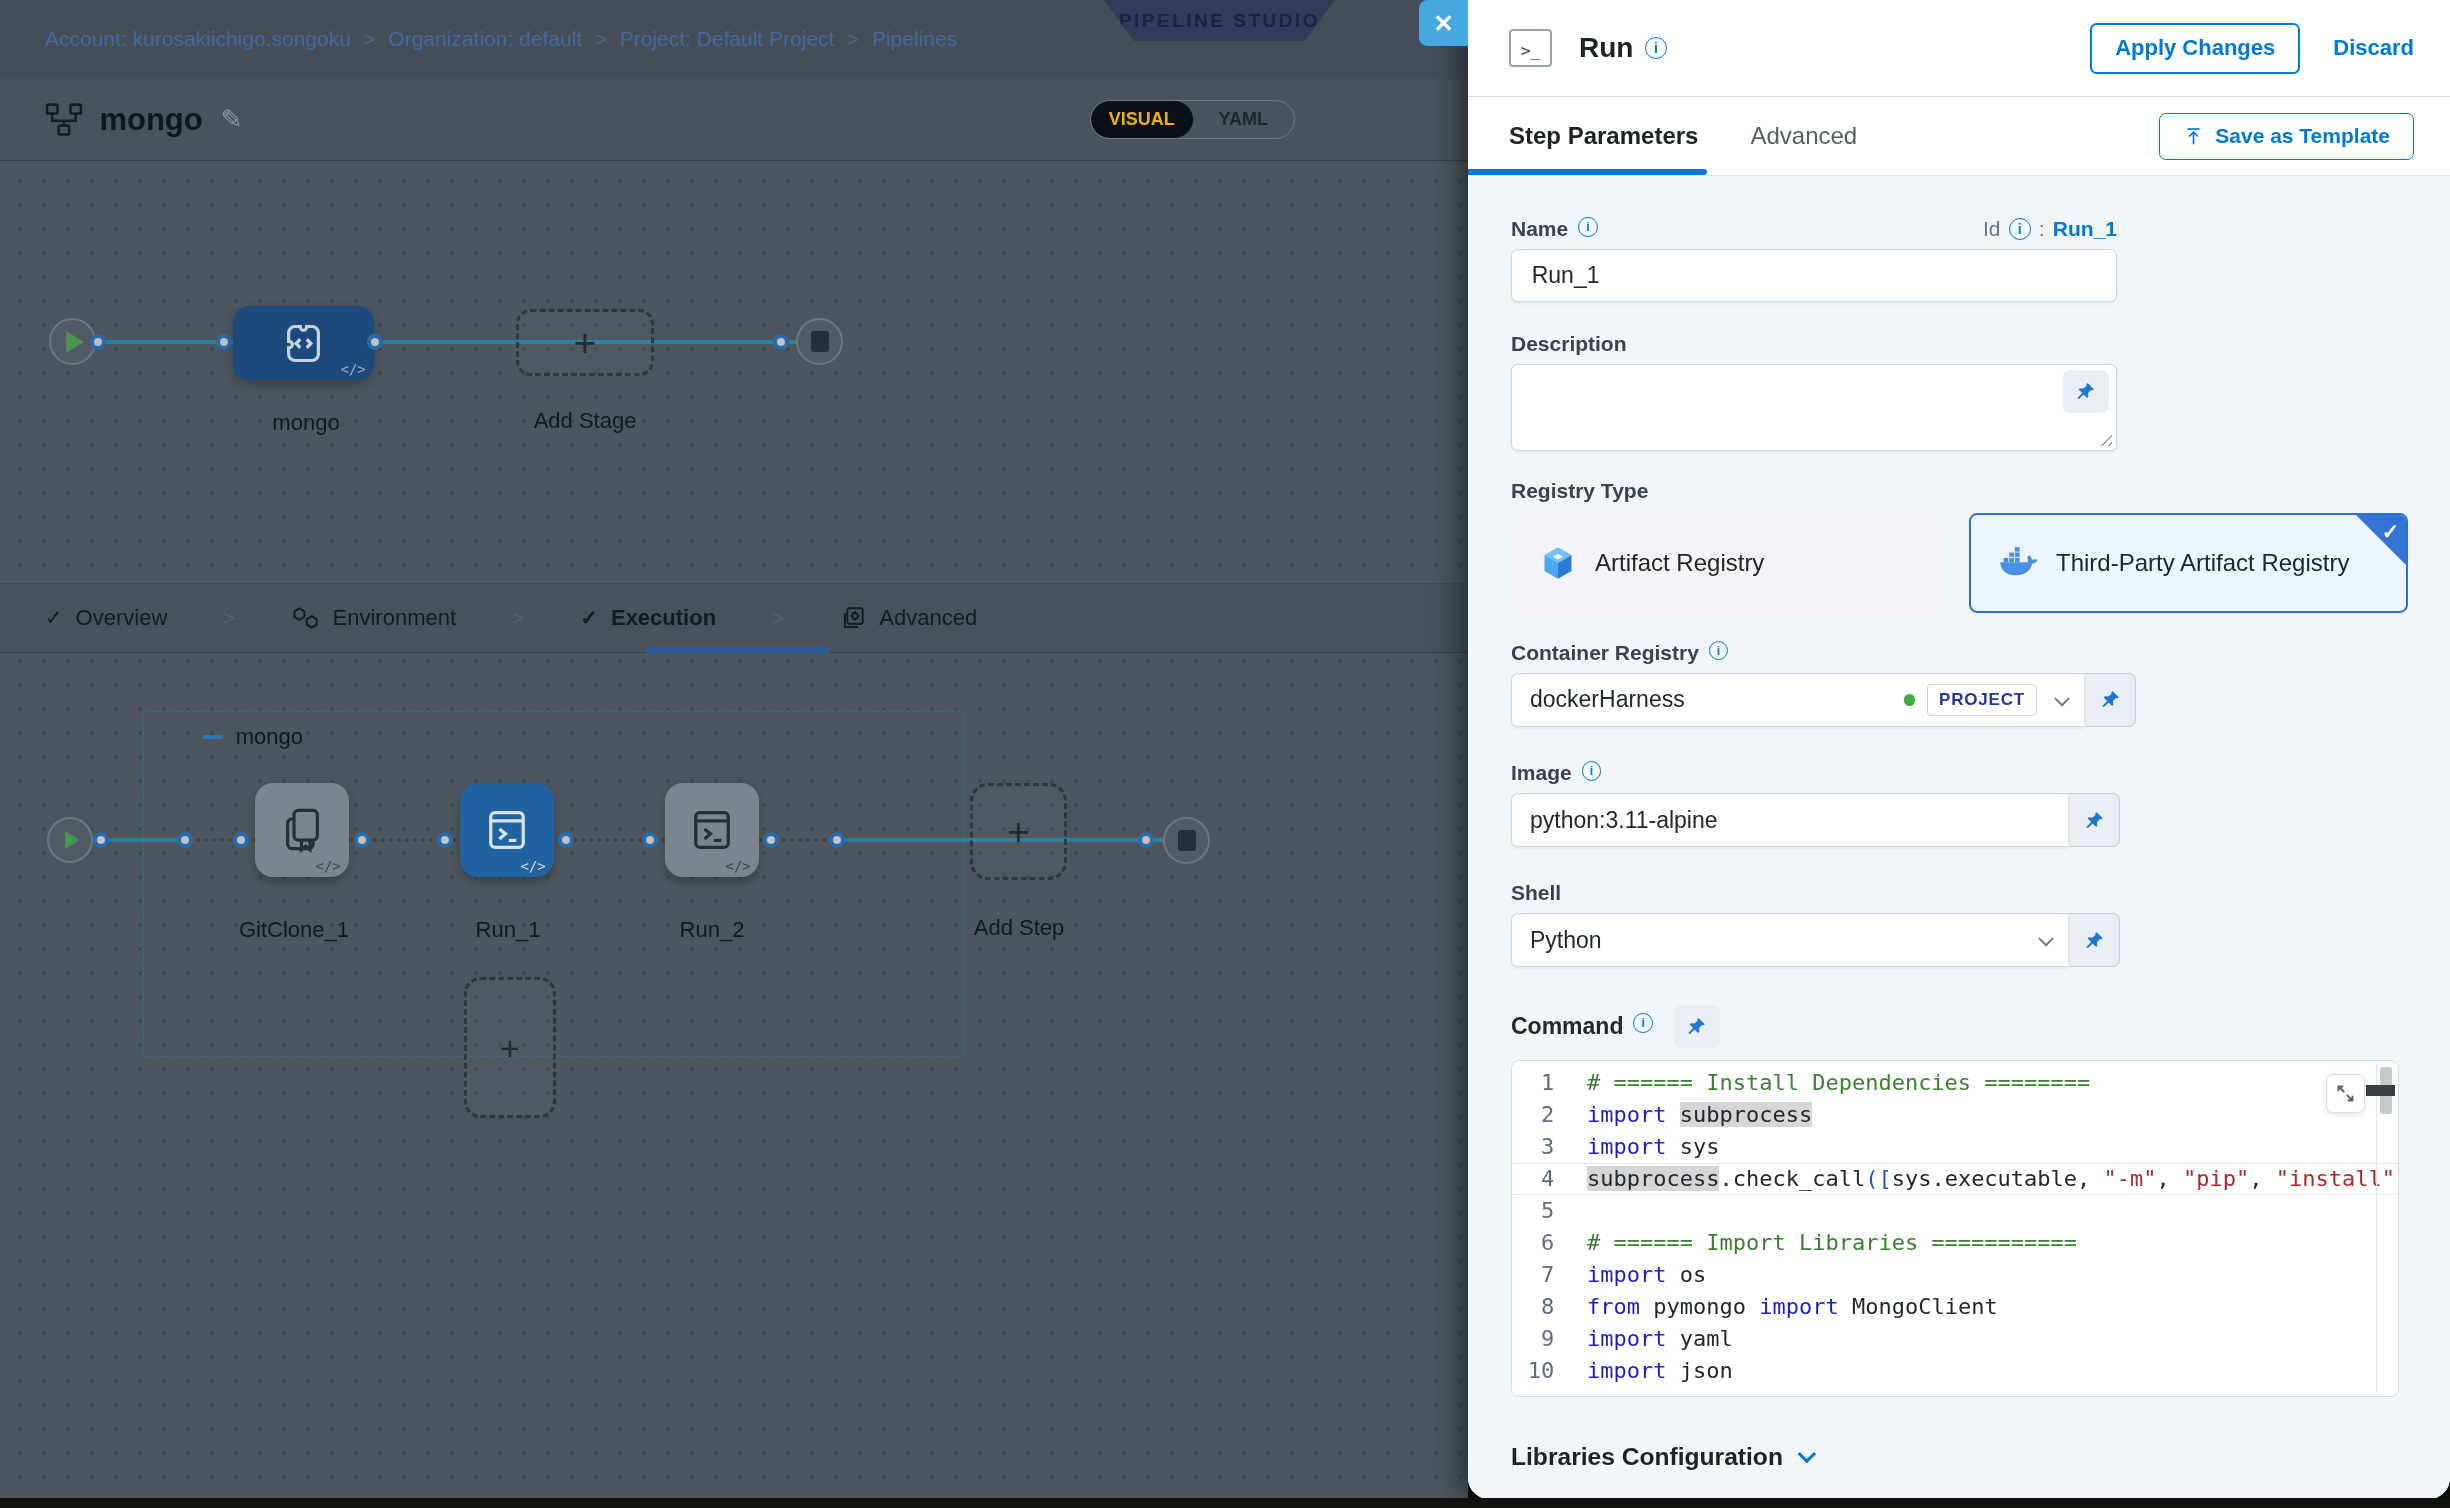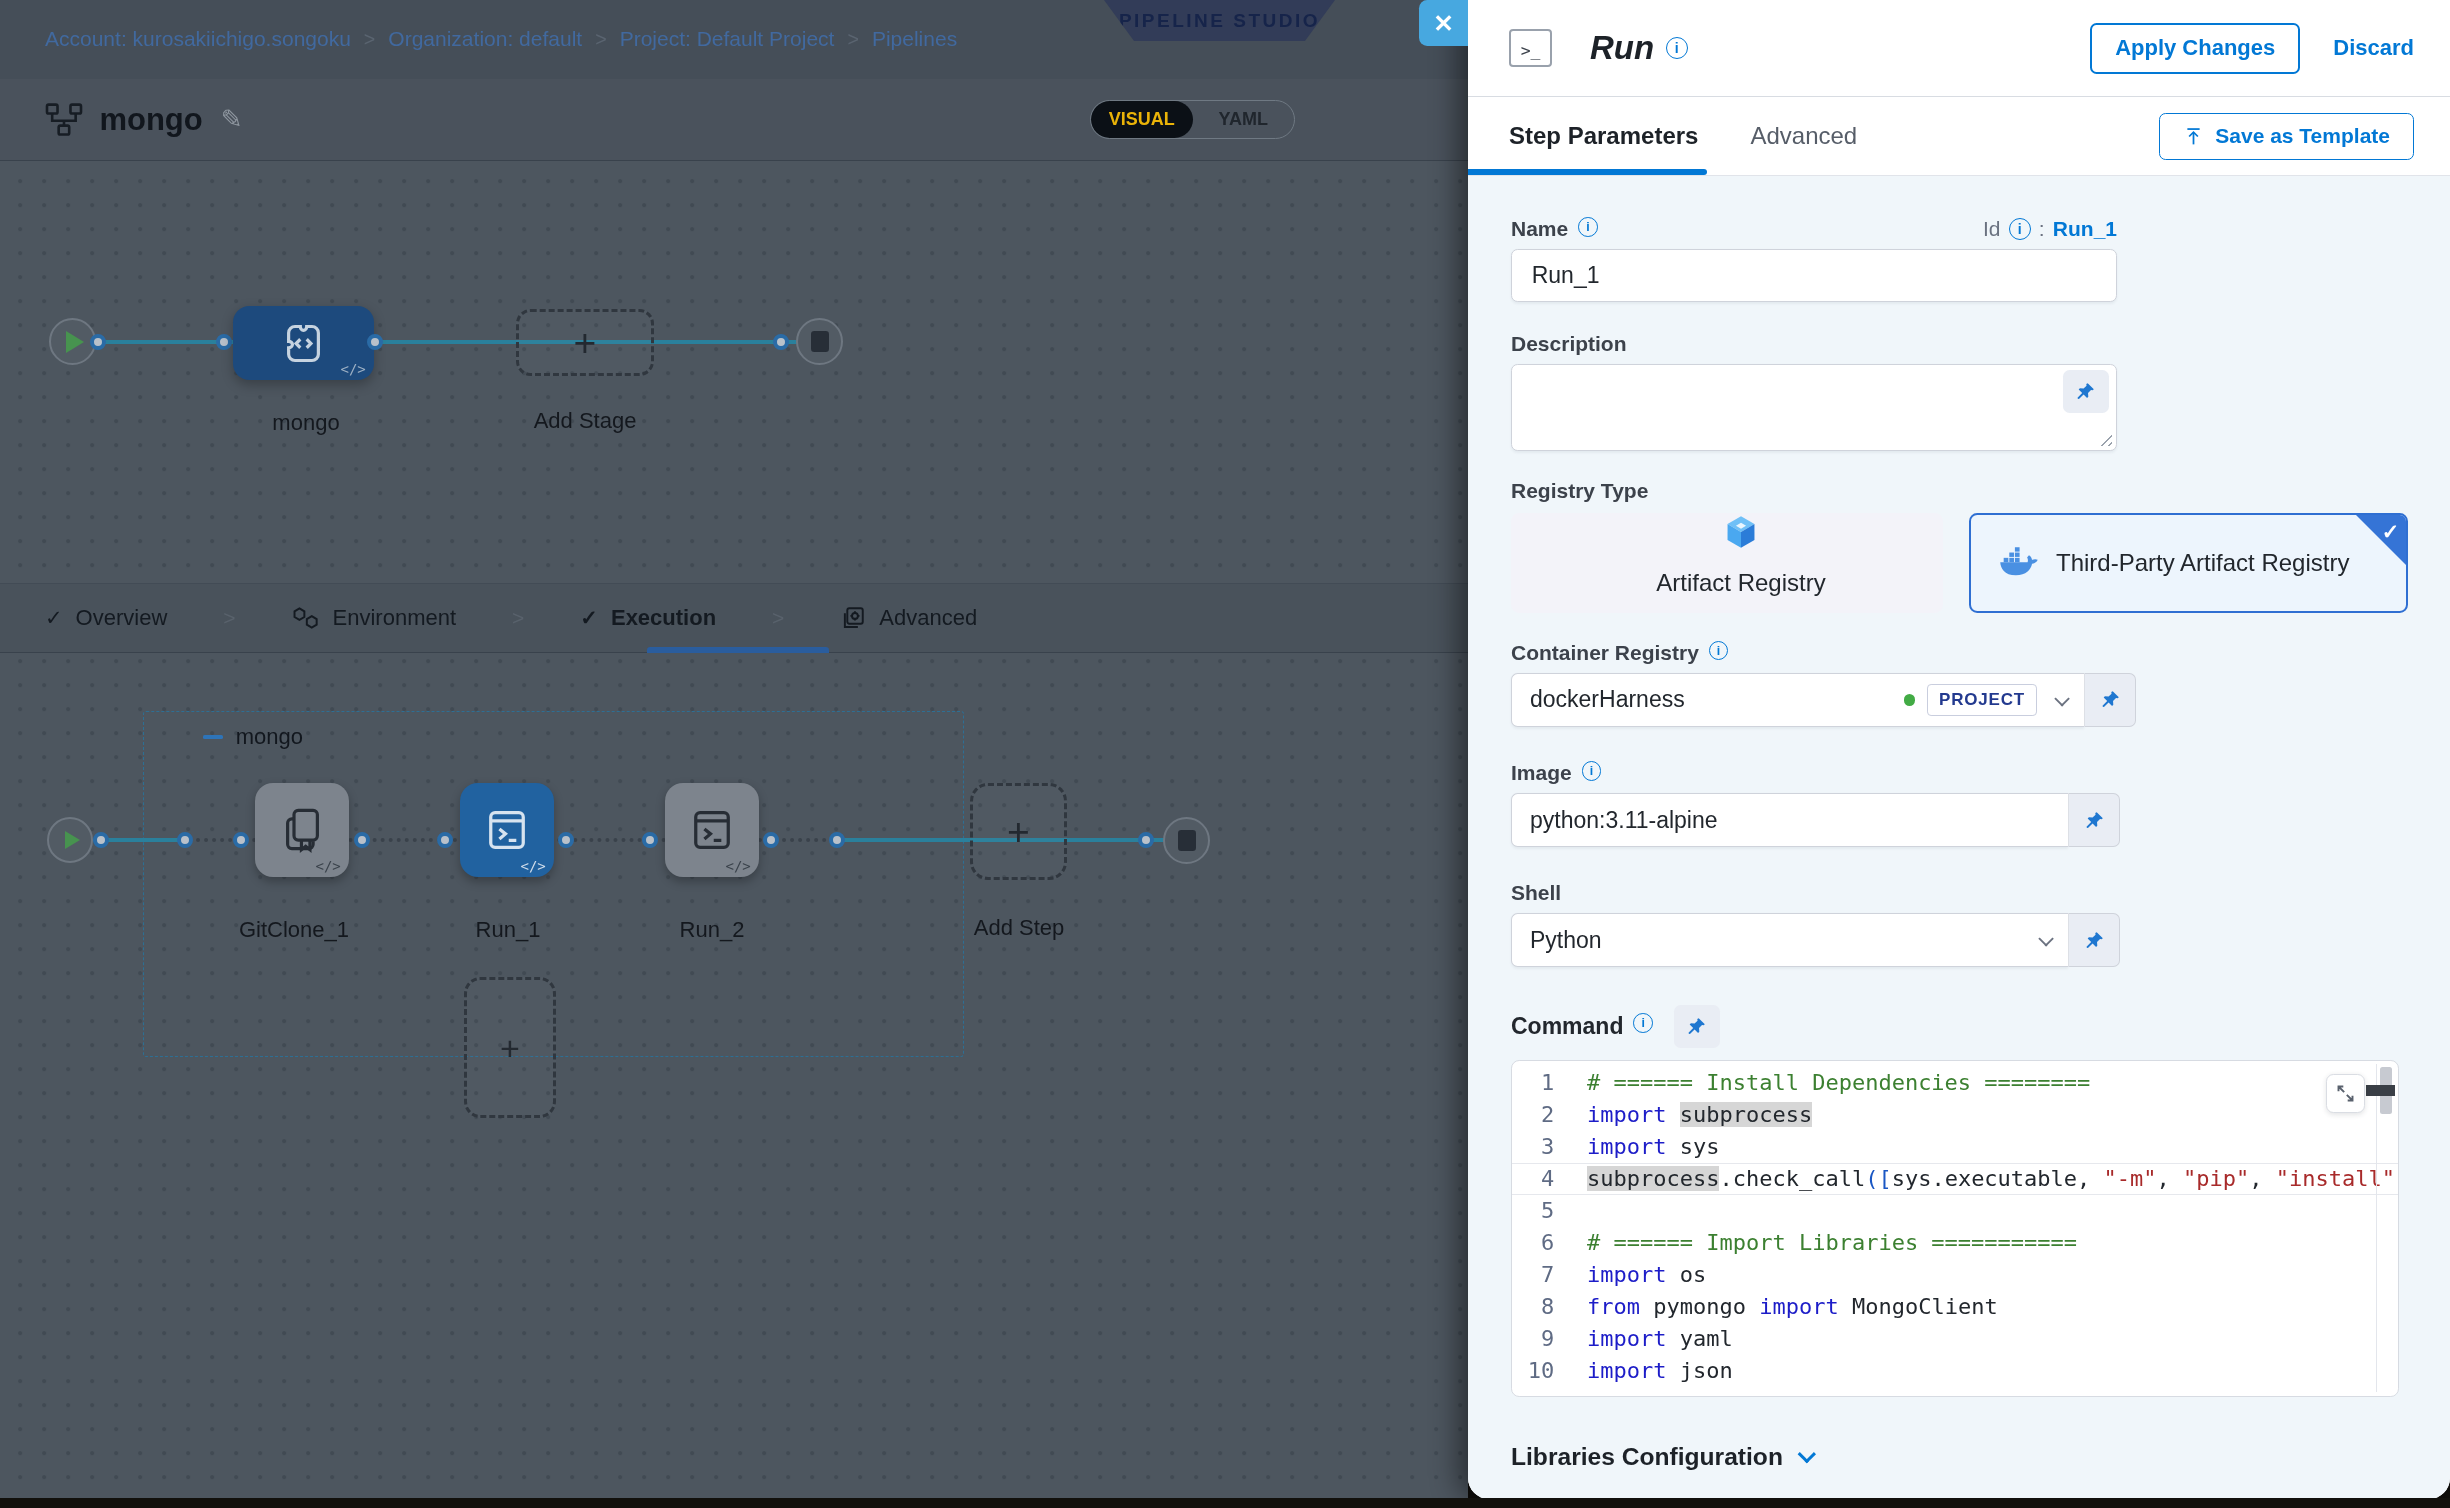--- a/index.html
+++ b/index.html
@@ -78,21 +78,21 @@
           color:#ffffff; font-size:24.6px; font-weight:bold; cursor:pointer; z-index:6; }
 
   
   .panel { position:absolute; left:1468px; top:0; width:982px; height:1499px; background:#ffffff;
           border-radius:0 0 21px 21px; box-shadow:-9.8px 0 28px rgba(0,0,0,0.45); z-index:5; overflow:hidden; }
   .p-head { height:97px; display:flex; align-items:center; padding:0 36px 0 41px; background:#fff;
           border-bottom:0.8px solid #d8dce2; }
   .step-type-icon { width:43px; height:38px; border:2.5px solid #99a1ac; border-radius:4.1px; color:#3d434c;
           font-family:"DejaVu Sans Mono",monospace; font-size:16.4px; display:flex; align-items:center;
           justify-content:center; padding-top:4.9px; }
-  .p-title { font-size:33px; font-weight:bold; color:#1d2228; margin-left:38px;font-style:italic; }
+  .p-title { font-size:28px; font-weight:bold; color:#1d2228; margin-left:27px; }
   .circle-i { display:inline-flex; width:22px; height:22px; border:1.6px solid #0278d5; border-radius:50%;
           color:#0278d5; font-size:14px; align-items:center; justify-content:center; font-style:normal;
           font-weight:bold; flex:none; }
   .p-head .circle-i { margin-left:11.5px; }
   .spacer { flex:1; }
   .btn-outline { height:51px; border:2.5px solid #0278d5; border-radius:6.6px; background:#fff; color:#0278d5;
           font-size:22px; font-weight:600; padding:0 23px; display:flex; align-items:center; gap:11.5px; cursor:pointer; }
   .link-btn { color:#0278d5; font-size:22px; font-weight:600; margin-left:33px; cursor:pointer; }
 
   .p-tabs { height:79px; display:flex; align-items:center; padding:0 36px 0 41px; background:#fff;
@@ -120,21 +120,21 @@
   .pin-btn { width:46px; height:43px; background:#e9edf4; border-radius:6.6px; display:flex; align-items:center;
           justify-content:center; cursor:pointer; flex:none; }
   .desc-pin { position:absolute; top:6.6px; right:8.2px; }
   .resize-grip { position:absolute; right:4.9px; bottom:4.9px; width:14.7px; height:14.7px;
           background:repeating-linear-gradient(135deg, transparent 0 3.3px, #9aa2ad 3.3px 4.9px); 
           clip-path:polygon(100% 0,100% 100%,0 100%); }
 
   .cards-row { display:flex; gap:26px; margin-top:9.8px; }
   .reg-card { height:100px; border-radius:8.2px; display:flex; align-items:center; padding-left:28px; gap:18px;
           font-size:24px; color:#22272d; cursor:pointer; position:relative; }
-  .reg-card.plain { width:432px; background:#f3f3f9;flex-direction:column; }
+  .reg-card.plain { width:432px; background:#f3f3f9; }
   .reg-card.selected { width:439px; background:#edf5fd; border:2.5px solid #2f6fd2; overflow:hidden; }
   .corner-check { position:absolute; top:-0.8px; right:-0.8px; width:0; height:0;
           border-top:52px solid #3574d6; border-left:52px solid transparent; }
   .corner-tick { position:absolute; top:4.9px; right:6.6px; color:#fff; font-size:21px; font-weight:bold; }
 
   .combo { display:flex; margin-top:8.2px; }
   .combo-main { height:54px; background:#fff; border:1.6px solid #cfd3db; border-right:none;
           border-radius:6.6px 0 0 6.6px; display:flex; align-items:center; padding:0 18px; font-size:23px;
           color:#22272d; box-shadow:0 1.6px 2.5px rgba(40,50,60,0.06); }
   .combo-pin { width:52px; height:54px; background:#e9edf4; border:1.6px solid #cfd3db; border-left:0.8px solid #dde0e6;

